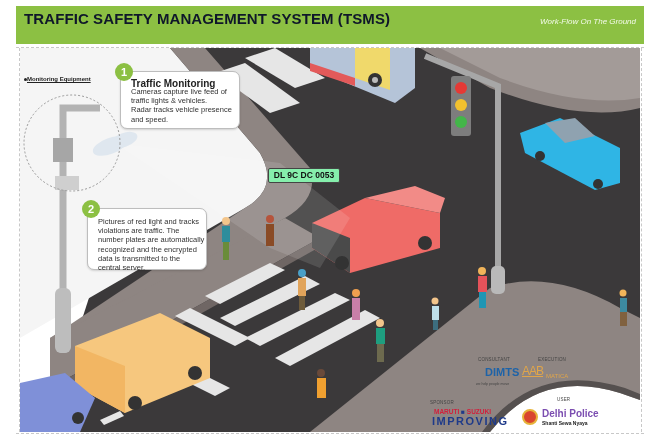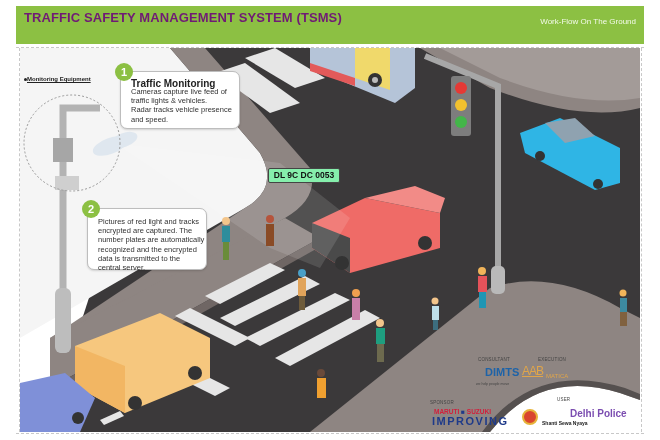--- a/index.html
+++ b/index.html
@@ -1,22 +1,22 @@
 <!DOCTYPE html>
 <html><head>
 <meta charset="utf-8">
 <style>
   * { box-sizing: border-box; margin: 0; padding: 0; }
   html, body { width: 660px; height: 440px; overflow: hidden; background: #ffffff; font-family: "Liberation Sans", sans-serif; }
   #root { position: relative; width: 660px; height: 440px; background: #ffffff; }
 
   .header { position: absolute; left: 16px; top: 6px; width: 628px; height: 38px; background: #8cc043; }
-  .header .title { position: absolute; left: 8px; top: 4px; color: #701a75; font-weight: bold; font-size: 13px; letter-spacing: 0.1px; }
+  .header .title { position: absolute; left: 8px; top: 4px; color: #0f172a; font-weight: bold; font-size: 15px; letter-spacing: 0.1px; }
   .header .subtitle { position: absolute; left: 8px; top: 23px; color: #e6f3d2; font-size: 10.5px; letter-spacing: 0.2px; }
-  .header .tagline { position: absolute; right: 8px; top: 11px; color: #f3faea; font-size: 8px; }
+  .header .tagline { position: absolute; right: 8px; top: 11px; color: #f3faea; font-size: 8px; font-style: italic; }
   .dash-line { position: absolute; left: 16px; width: 628px; height: 0; border-top: 1px dashed #c8c8c8; }
   .dash-v { position: absolute; top: 48px; width: 0; height: 384px; border-left: 1px dashed #c8c8c8; }
 
   .scene { position: absolute; left: 20px; top: 48px; width: 620px; height: 384px; overflow: hidden; background: #ffffff; }
   .scene svg { position: absolute; left: 0; top: 0; }
 
   .callout { position: absolute; background: #ffffff; border: 1px solid #bdbdbd; border-radius: 7px; box-shadow: 0 1px 2px rgba(0,0,0,0.15); }
   .callout .num { position: absolute; width: 18px; height: 18px; border-radius: 50%; background: #8cc043; color: #fff; font-weight: bold; font-size: 11px; text-align: center; line-height: 18px; }
   .callout .ctitle { position: absolute; left: 10px; top: 14px; font-weight: bold; font-size: 10px; color: #222; }
   .callout .ctext { position: absolute; left: 10px; font-size: 7.5px; line-height: 9.2px; color: #333; }
@@ -29,21 +29,21 @@
   .partners { position: absolute; left: 460px; top: 352px; width: 180px; height: 80px; }
   .plabel { position: absolute; font-size: 4.5px; color: #444; letter-spacing: 0.2px; }
   .dimts { position: absolute; left: 16px; top: 14px; font-size: 11px; font-weight: bold; color: #1e63a8; padding-left: 9px; }
   .dimts-sub { position: absolute; left: 16px; top: 30px; font-size: 3.5px; color: #444; }
   .aab { position: absolute; left: 62px; top: 12px; font-size: 12px; color: #e0a54a; letter-spacing: -1px; font-weight: 300; text-decoration: underline; }
   .aab-m { position: absolute; left: 86px; top: 21px; font-size: 6px; color: #e0a54a; }
   .maruti { position: absolute; left: -26px; top: 56px; font-size: 6.5px; font-weight: bold; color: #d21f3c; }
   .maruti .b { color: #1e3a8a; }
   .foundation { position: absolute; left: -28px; top: 63px; font-size: 11px; font-weight: bold; color: #1e3a8a; letter-spacing: 1.5px; }
   .dp-emblem { position: absolute; left: 62px; top: 57px; width: 16px; height: 16px; border-radius: 50%; background: #d9452f; border: 2px solid #e6b33a; }
-  .dp-text { position: absolute; left: 82px; top: 56px; font-size: 10px; font-weight: bold; color: #7b4db0; margin-left: 28px; }
+  .dp-text { position: absolute; left: 82px; top: 56px; font-size: 10px; font-weight: bold; color: #7b4db0; }
   .dp-sub { position: absolute; left: 82px; top: 68px; font-size: 5px; font-weight: bold; color: #222; }
 </style>
 </head>
 <body>
 
 <div id="root">
 
   <div class="header">
     <div class="title">TRAFFIC SAFETY MANAGEMENT SYSTEM (TSMS)</div>
     <div class="tagline">Work-Flow On The Ground</div>
@@ -204,21 +204,21 @@
       <div>traffic lights &amp; vehicles.</div>
       <div>Radar tracks vehicle presence</div>
       <div>and speed.</div>
     </div>
   </div>
 
   <div class="callout" style="left:87px; top:208px; width:120px; height:62px;">
     <div class="num" style="left:-6px; top:-9px;">2</div>
     <div class="ctext" style="top:8px;">
       <div>Pictures of red light and tracks</div>
-      <div>encrypted are captured. The</div>
+      <div>violations are traffic. The</div>
       <div>number plates are automatically</div>
       <div>recognized and the encrypted</div>
       <div>data is transmitted to the</div>
       <div>central server.</div>
     </div>
   </div>
 
   <div class="plate">DL 9C DC 0053</div>
 
   <div class="partners">

